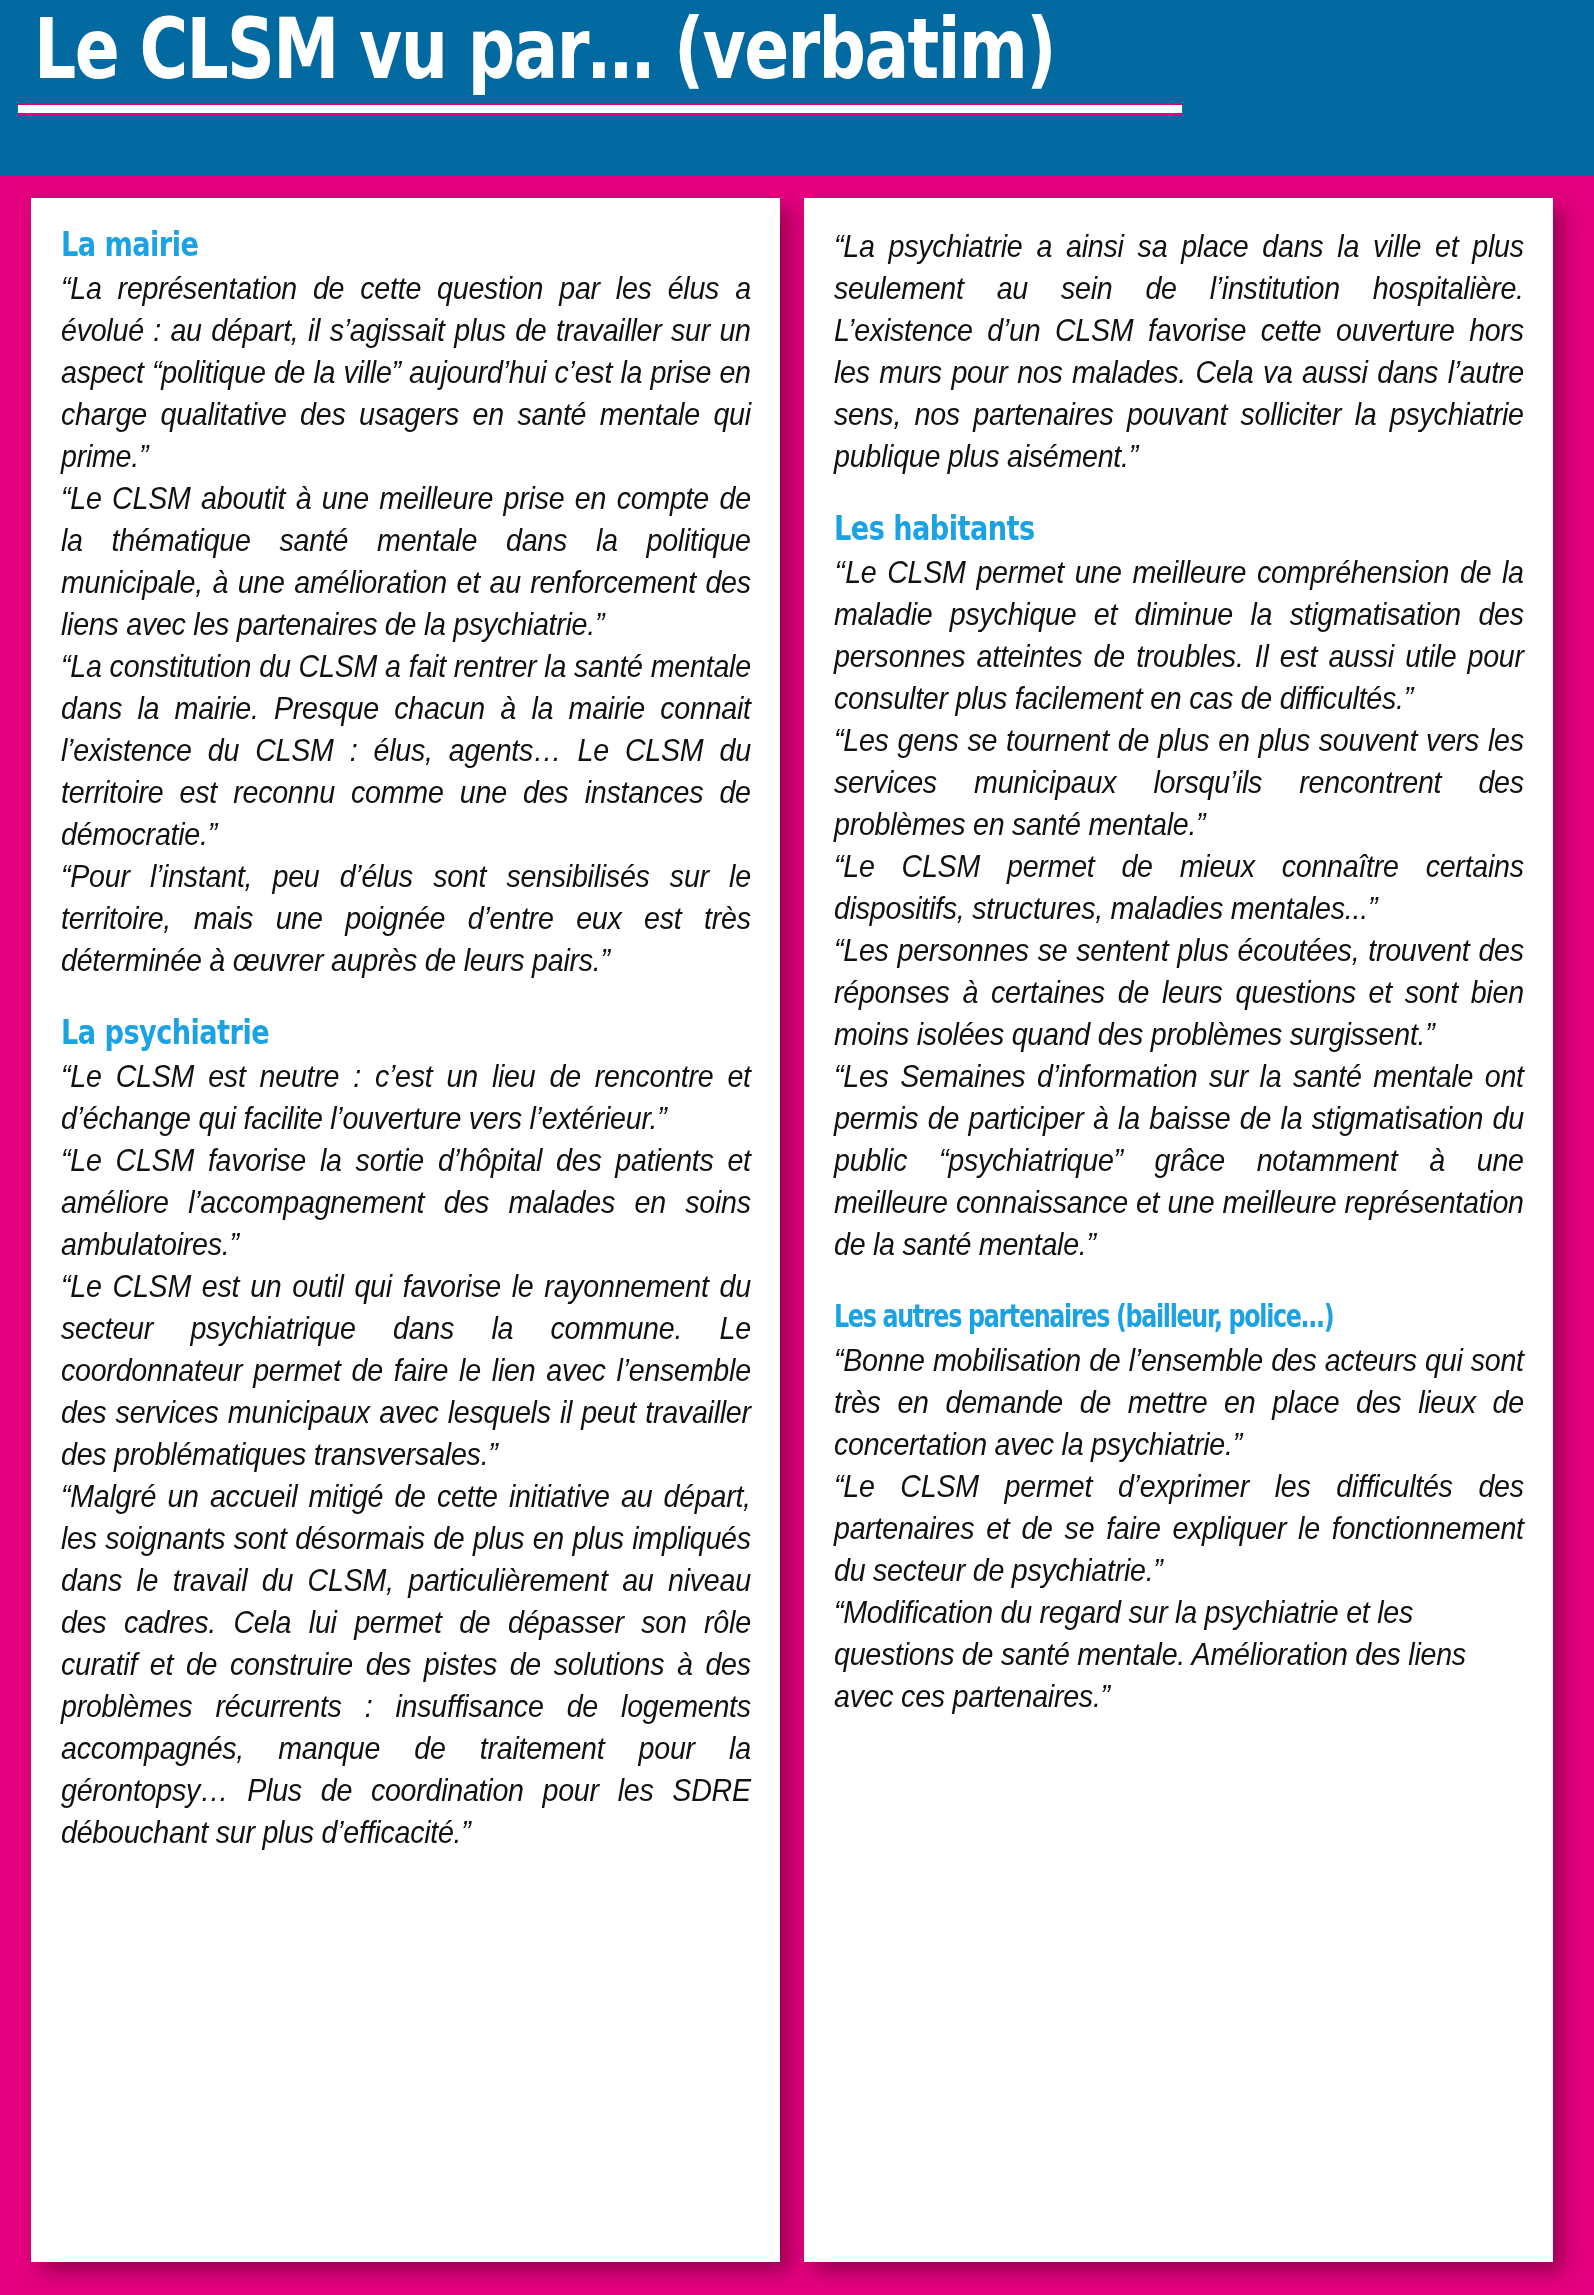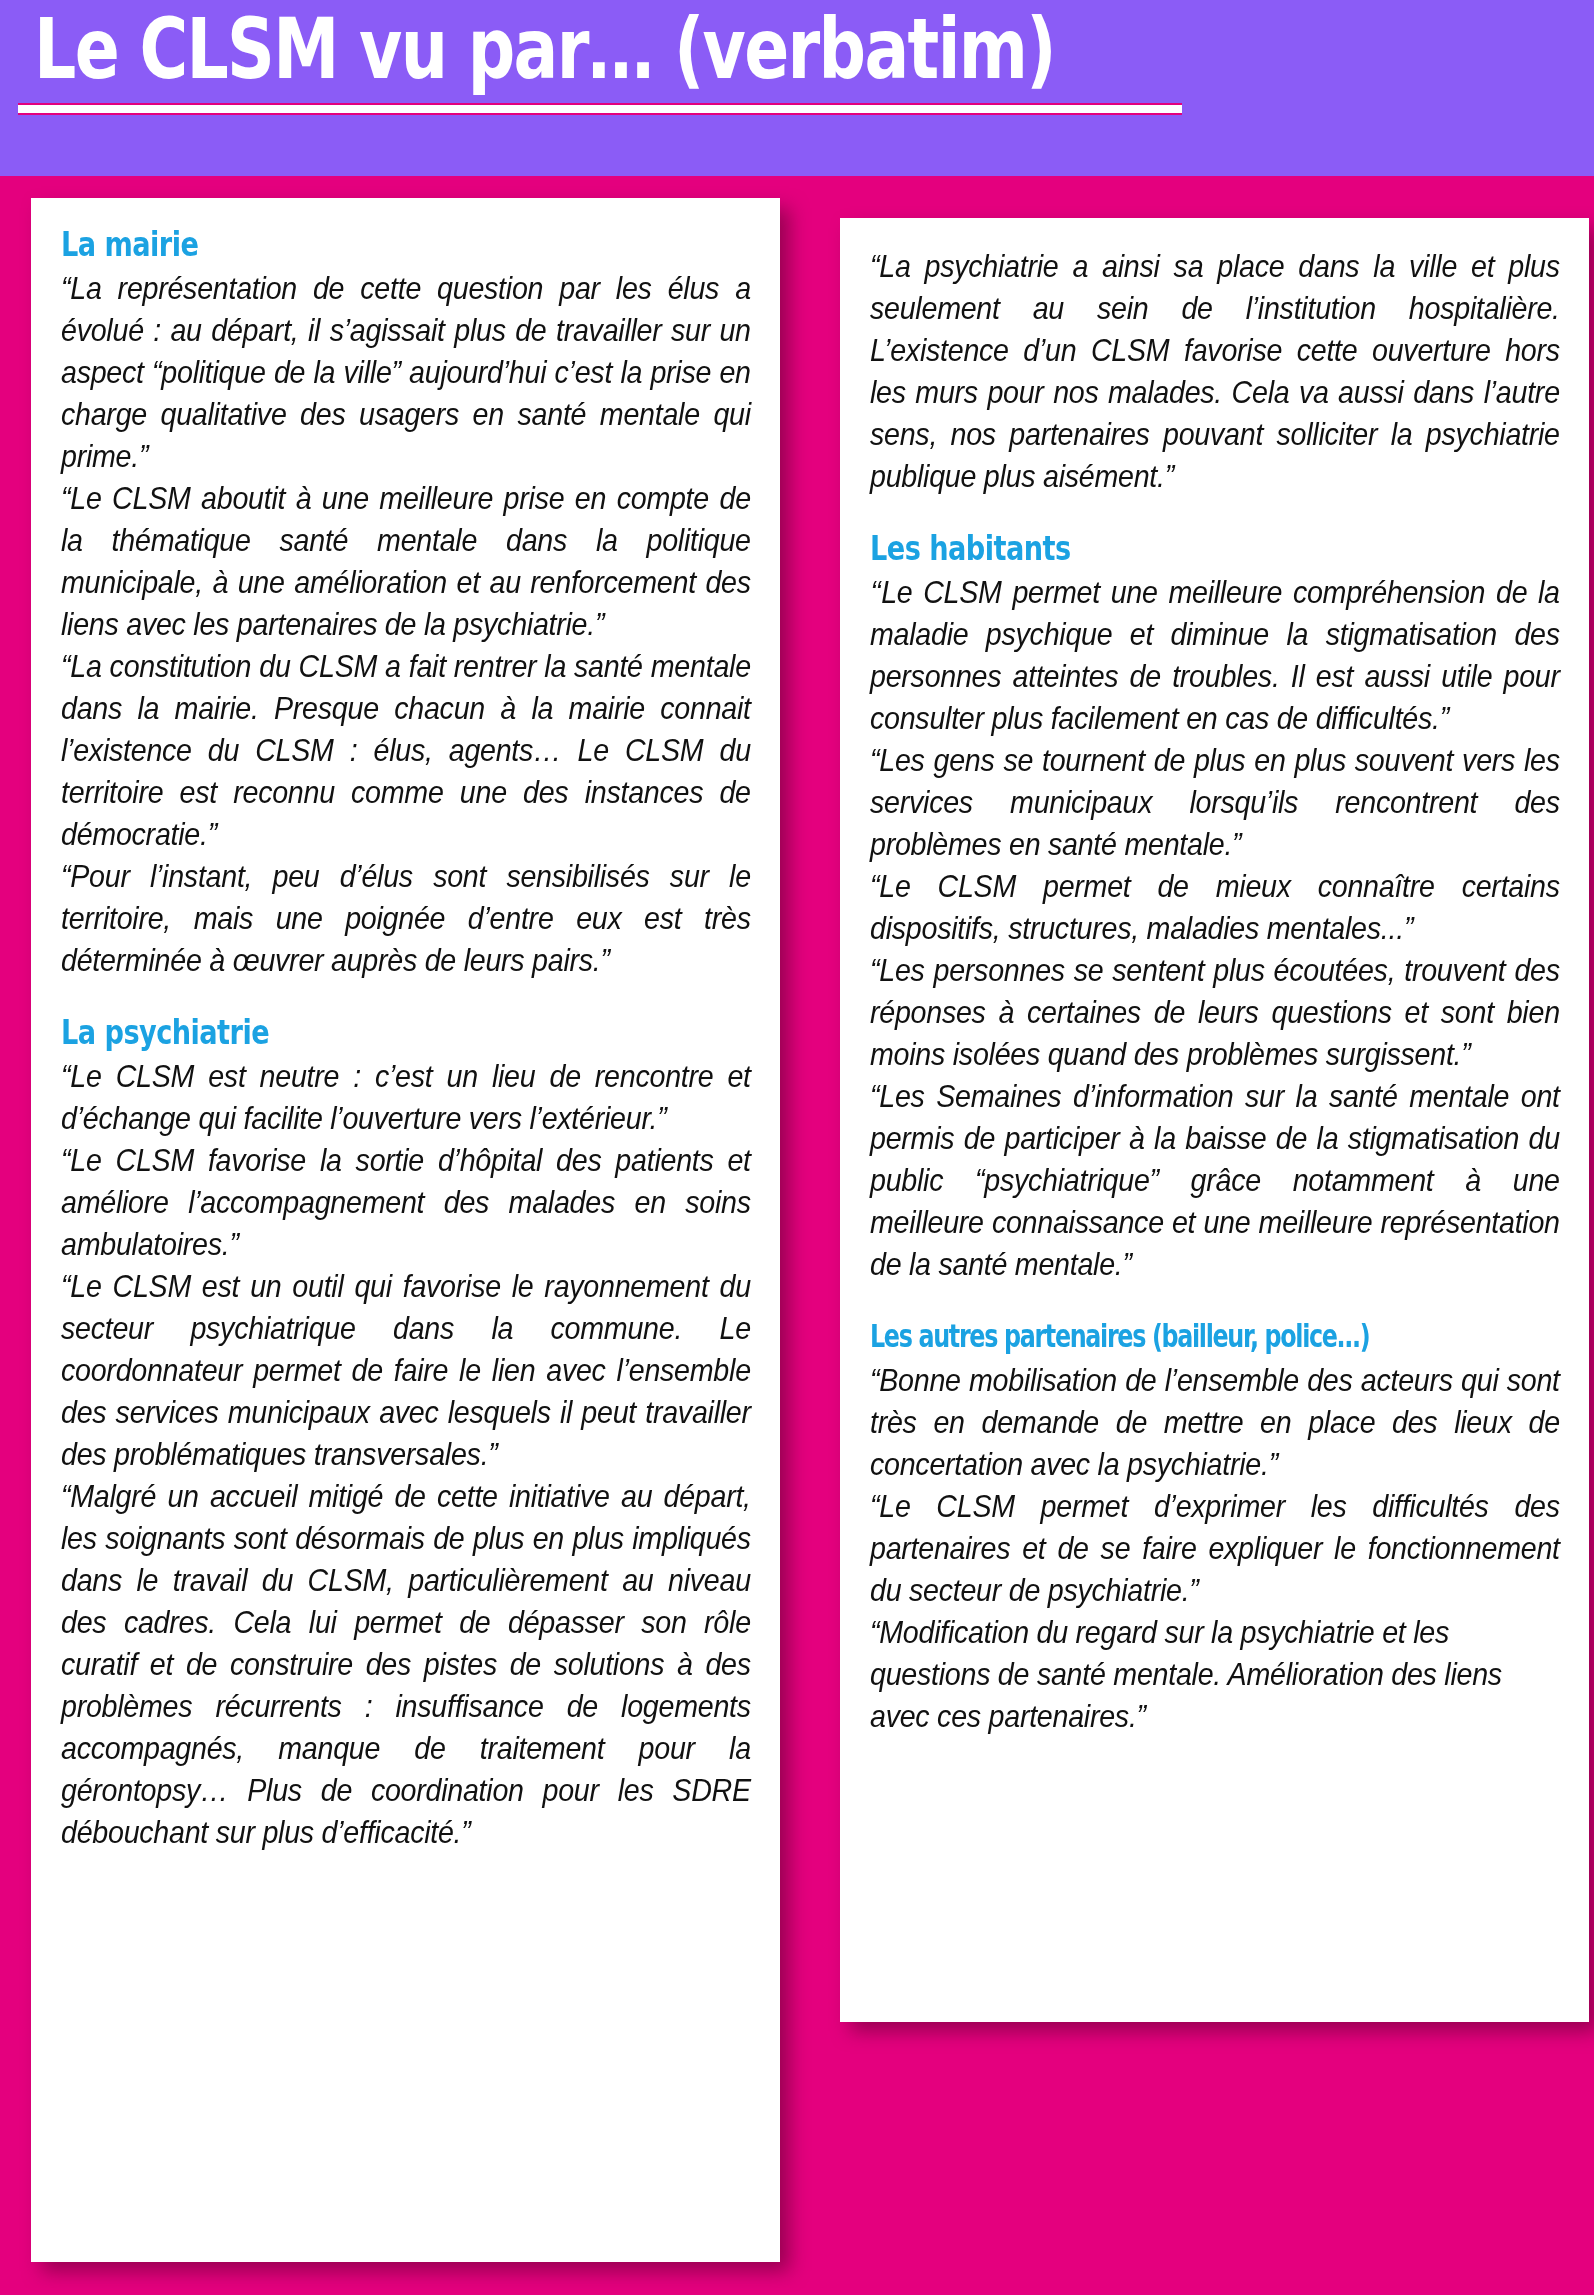--- a/index.html
+++ b/index.html
@@ -15,21 +15,21 @@
     position: relative;
   }
 
   
   .header {
     position: absolute;
     left: 0;
     top: 0;
     width: 1594px;
     height: 176px;
-    background: #8b5cf6;
+    background: #0369a1;
     text-align: center;
   }
   .header-title {
     position: absolute;
     left: 34px;
     top: 5.6px;
     color: #FFFFFF;
     font-family: "DejaVu Sans", sans-serif;
     font-size: 83px;
     font-weight: 700;
@@ -67,25 +67,24 @@
     box-sizing: border-box;
     overflow: hidden;
   }
   .panel-left {
     left: 31px;
     width: 749px;
     height: 2064px;
     padding: 27px 29.5px 14px 29.5px;
   }
   .panel-right {
-    left: 840px;
+    left: 804px;
     width: 749px;
-    height: 1804px;
+    height: 2064px;
     padding: 27px 29.5px 14px 29.5px;
-    margin-top: 20px;
   }
 
   
   .sec-head {
     color: #1BA2E2;
     font-family: "DejaVu Sans", sans-serif;
     font-size: 34px;
     font-weight: 700;
     line-height: 38px;
     letter-spacing: -0.7px;

